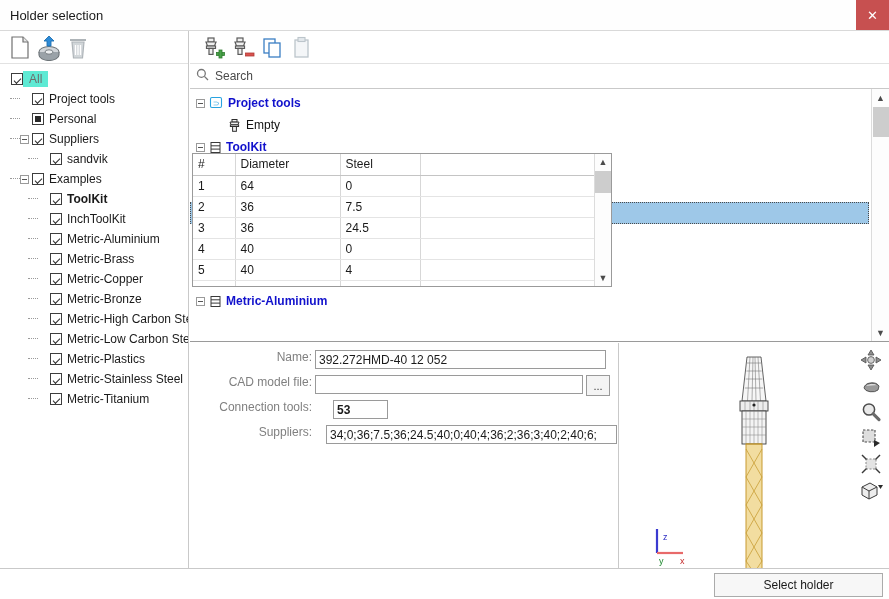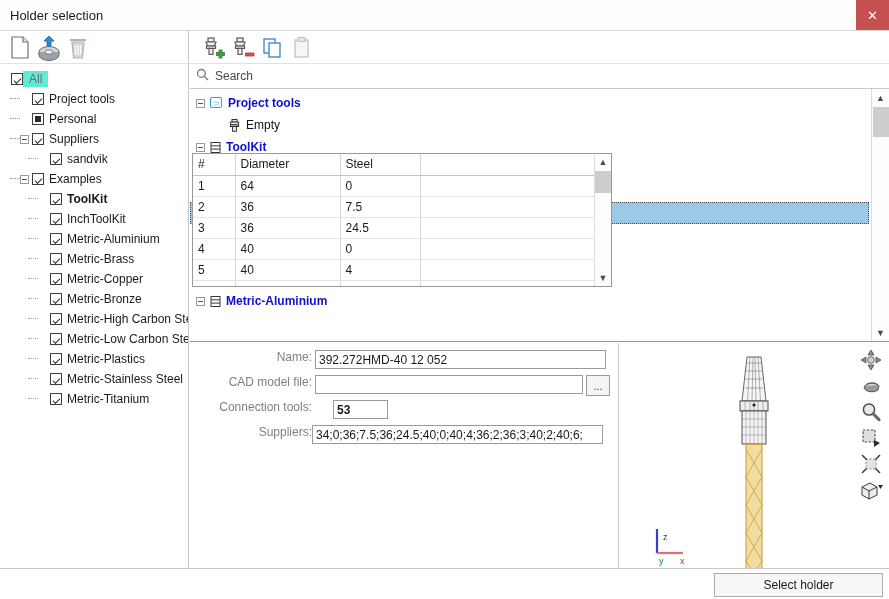--- a/index.html
+++ b/index.html
@@ -520,21 +520,21 @@
         <span class="browse" style="margin-left:3px">...</span>
       </div>
 
       <div class="frow" style="left:0;top:57px;">
         <span class="flabel" style="width:122px">Connection tools:</span>
         <input class="finput bold" style="width: 55px; margin-left: 21px;" value="53">
       </div>
 
       <div class="frow" style="left:0;top:82px;">
         <span class="flabel" style="width:122px">Suppliers:</span>
-        <input class="finput" style="width: 291px; margin-left: 0;" value="34;0;36;7.5;36;24.5;40;0;40;4;36;2;36;3;40;2;40;6;">
+        <input class="finput" style="width: 291px; margin-left: 14px;" value="34;0;36;7.5;36;24.5;40;0;40;4;36;2;36;3;40;2;40;6;">
       </div>
 
     </div>
 
     <div class="tblwrap" style="left:2px;top:122px;">
       <table class="steps">
         <colgroup>
             <col class="c0">
             <col class="c1">
             <col class="c2">

